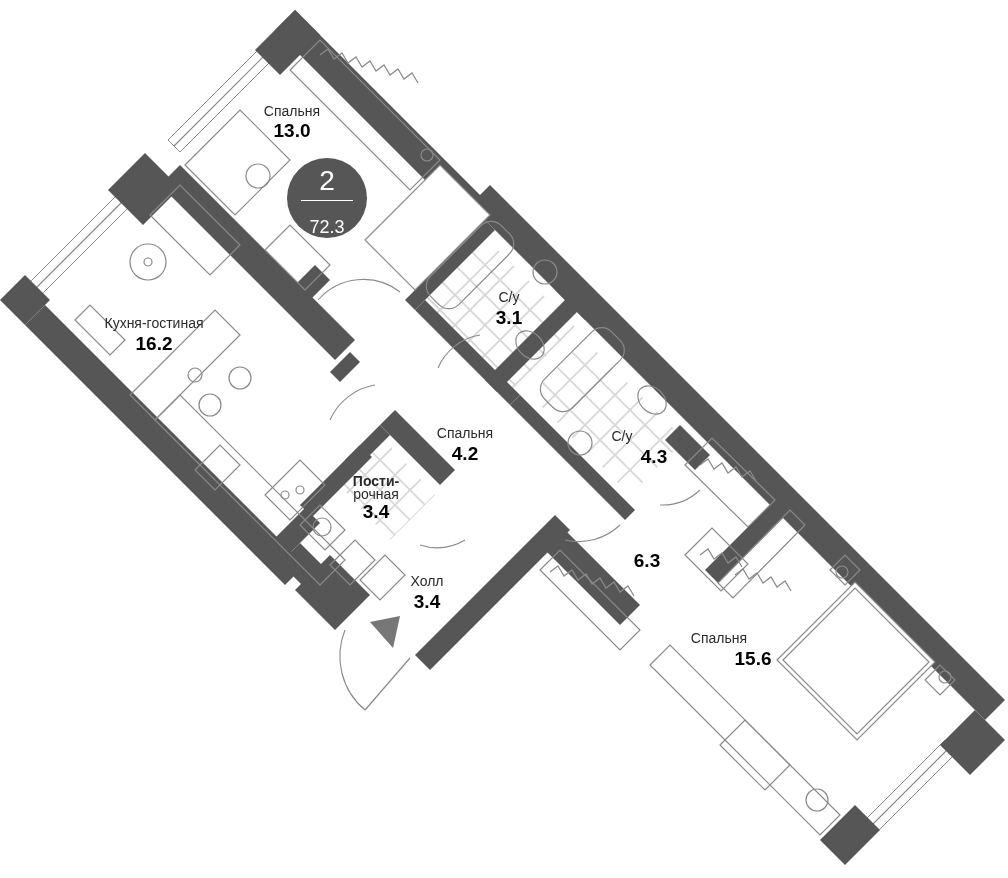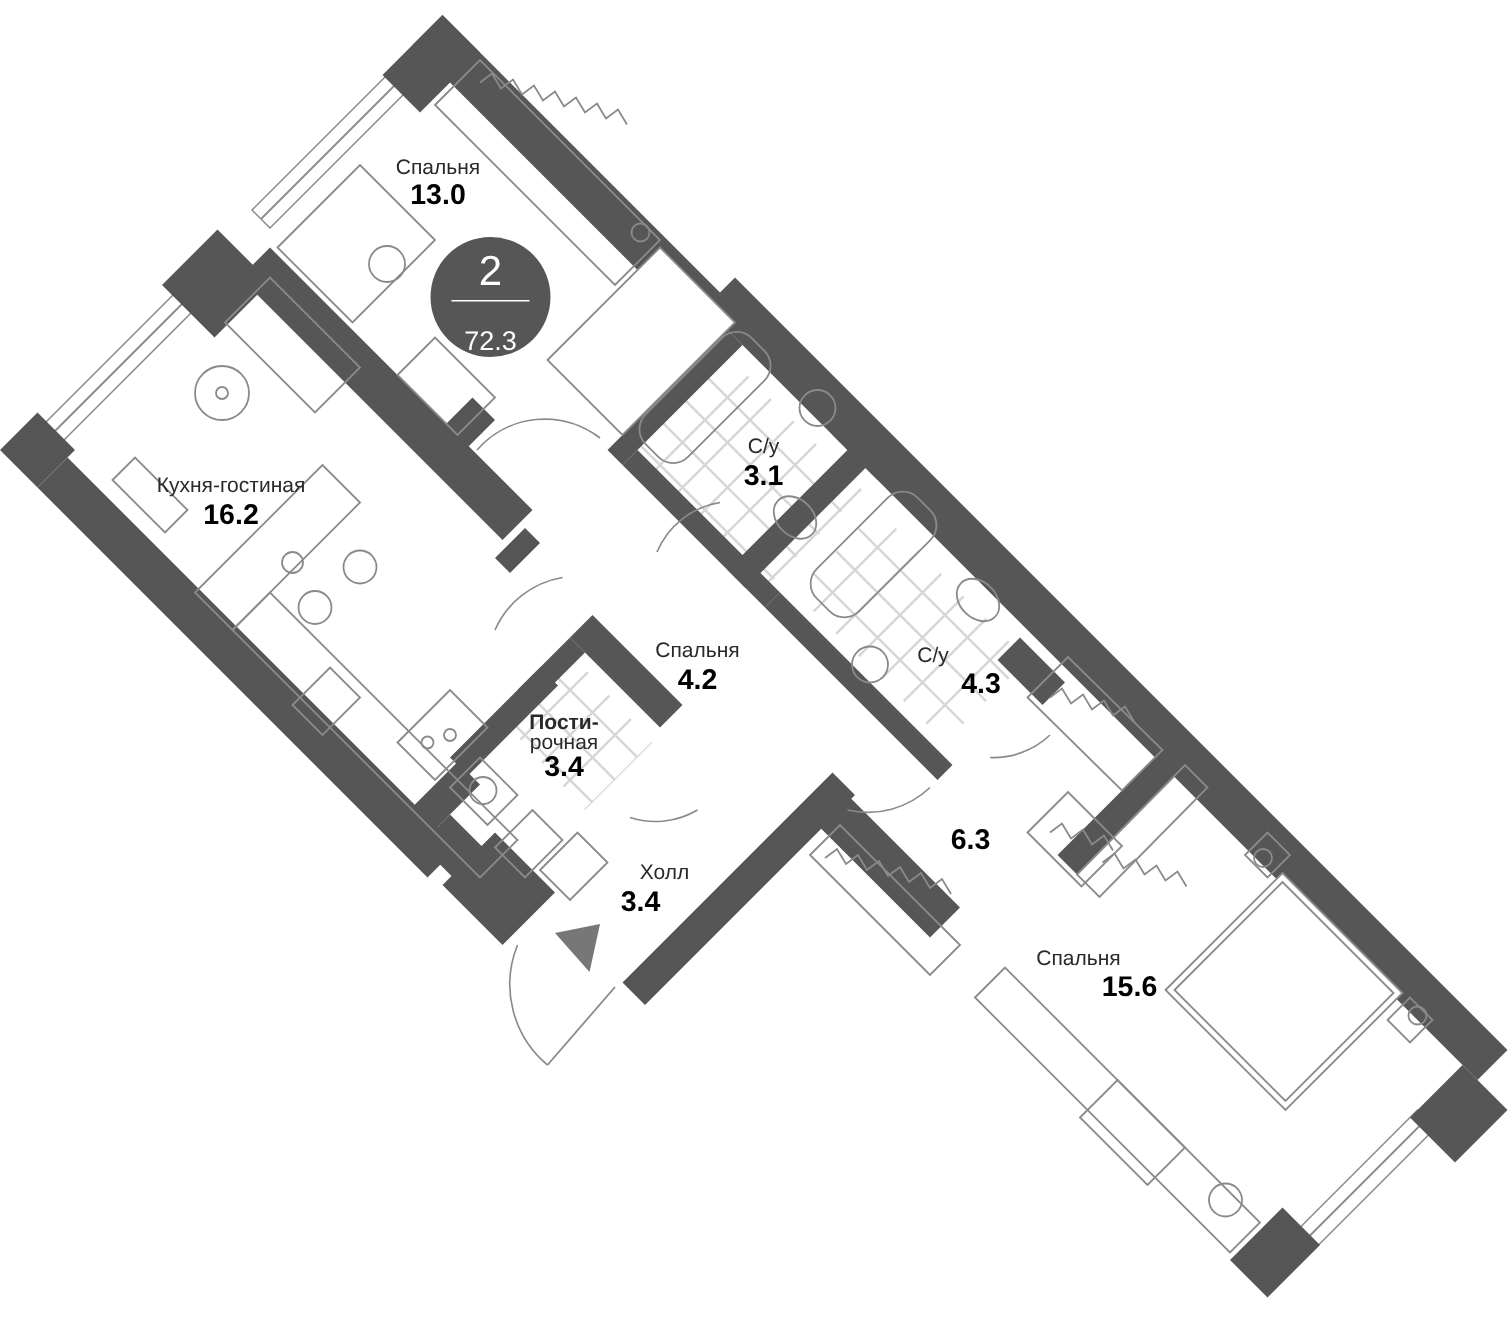--- a/index.html
+++ b/index.html
@@ -217,21 +217,21 @@
   <div class="room-area" style="left:622px; top:446px;margin-left:32px;">4.3</div>
 </div>
 
 <div>
   <div class="room-name" style="left:376px; top:474px;font-weight:bold;">Пости-</div>
   <div class="room-name" style="left:376px; top:487px;text-align:right;">рочная</div>
   <div class="room-area" style="left:376px; top:501px;">3.4</div>
 </div>
 
 <div>
-  <div class="room-name" style="left:443px; top:574px;text-align:center;">Холл</div>
+  <div class="room-name" style="left:427px; top:574px;text-align:center;">Холл</div>
   <div class="room-area" style="left:427px; top:591px;">3.4</div>
 </div>
 
 <div>
   <div class="room-area" style="left:647px; top:550px;">6.3</div>
 </div>
 
 <div>
   <div class="room-name" style="left:719px; top:631px;">Спальня</div>
   <div class="room-area" style="left:753px; top:648px;">15.6</div>

